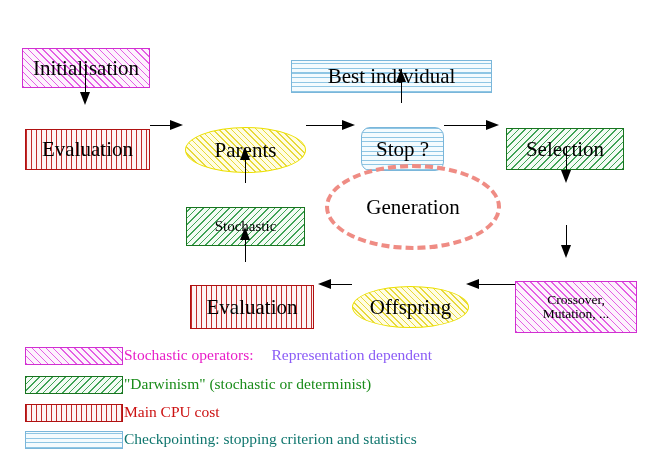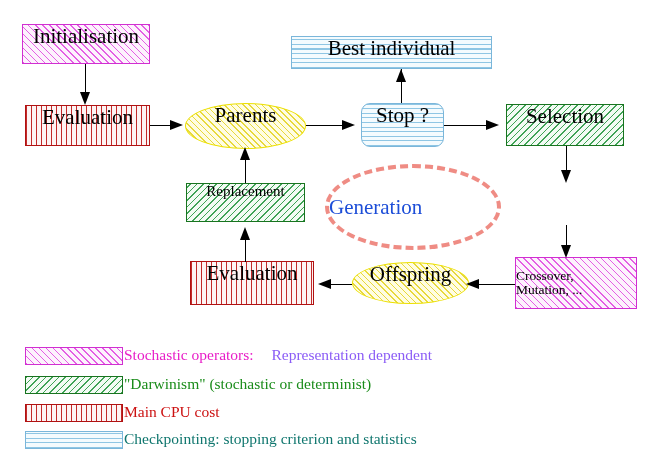--- a/index.html
+++ b/index.html
@@ -16,26 +16,27 @@
     height: 471px;
     background: #ffffff;
     overflow: hidden;
   }
 
   
   .node {
     position: absolute;
     box-sizing: border-box;
     display: flex;
-    align-items: flex-start;
+    align-items: center;
     justify-content: center;
     text-align: center;
     color: #000000;
     line-height: 1.05;
     white-space: nowrap;
+    margin-top: 24px;
   }
   .node .lbl { position: relative; z-index: 3; }
 
   
   .fill-magenta {
     background-color: #fdf2fd;
     background-image: repeating-linear-gradient(
         45deg, #e45fe4 0px, #e45fe4 1.1px, rgba(0,0,0,0) 1.1px, rgba(0,0,0,0) 5px);
     border: 1.6px solid #d12fd1;
   }
@@ -66,21 +67,22 @@
   }
   .rounded { border-radius: 9px; }
 
   
   .gen-ellipse {
     position: absolute;
     border-radius: 50%;
     border: 4px dashed #ef8c84;
     display: flex;
     align-items: center;
-    color: #1d4ed8;
+    justify-content: center;
+    color: #000000;
     box-sizing: border-box;
   }
 
   
   .line-h, .line-v {
     position: absolute;
     background: #000000;
   }
   .line-h { height: 1.4px; }
   .line-v { width: 1.4px; }
@@ -167,21 +169,21 @@
 
   <div class="node fill-yellow-ellipse" style="left:352px; top:262px; width:117px; height:42px; font-size:21px;">
     <span class="lbl">Offspring</span>
   </div>
 
   <div class="node fill-red" style="left:190px; top:261px; width:124px; height:44px; font-size:21px;">
     <span class="lbl">Evaluation</span>
   </div>
 
   <div class="node fill-green" style="left:186px; top:183px; width:119px; height:39px; font-size:15px;">
-    <span class="lbl">Replacement</span>
+    <span class="lbl">Stochastic</span>
   </div>
 
   <div class="gen-ellipse" style="left:325px; top:164px; width:176px; height:86px; font-size:21px;">
     <span>Generation</span>
   </div>
 
   <div class="line-v" style="left:85px; top:64px; height:29px;"></div>
   <div class="arrow down" style="left:80px; top:92px;"></div>
 
   <div class="line-h" style="left:150px; top:125px; width:22px;"></div>

